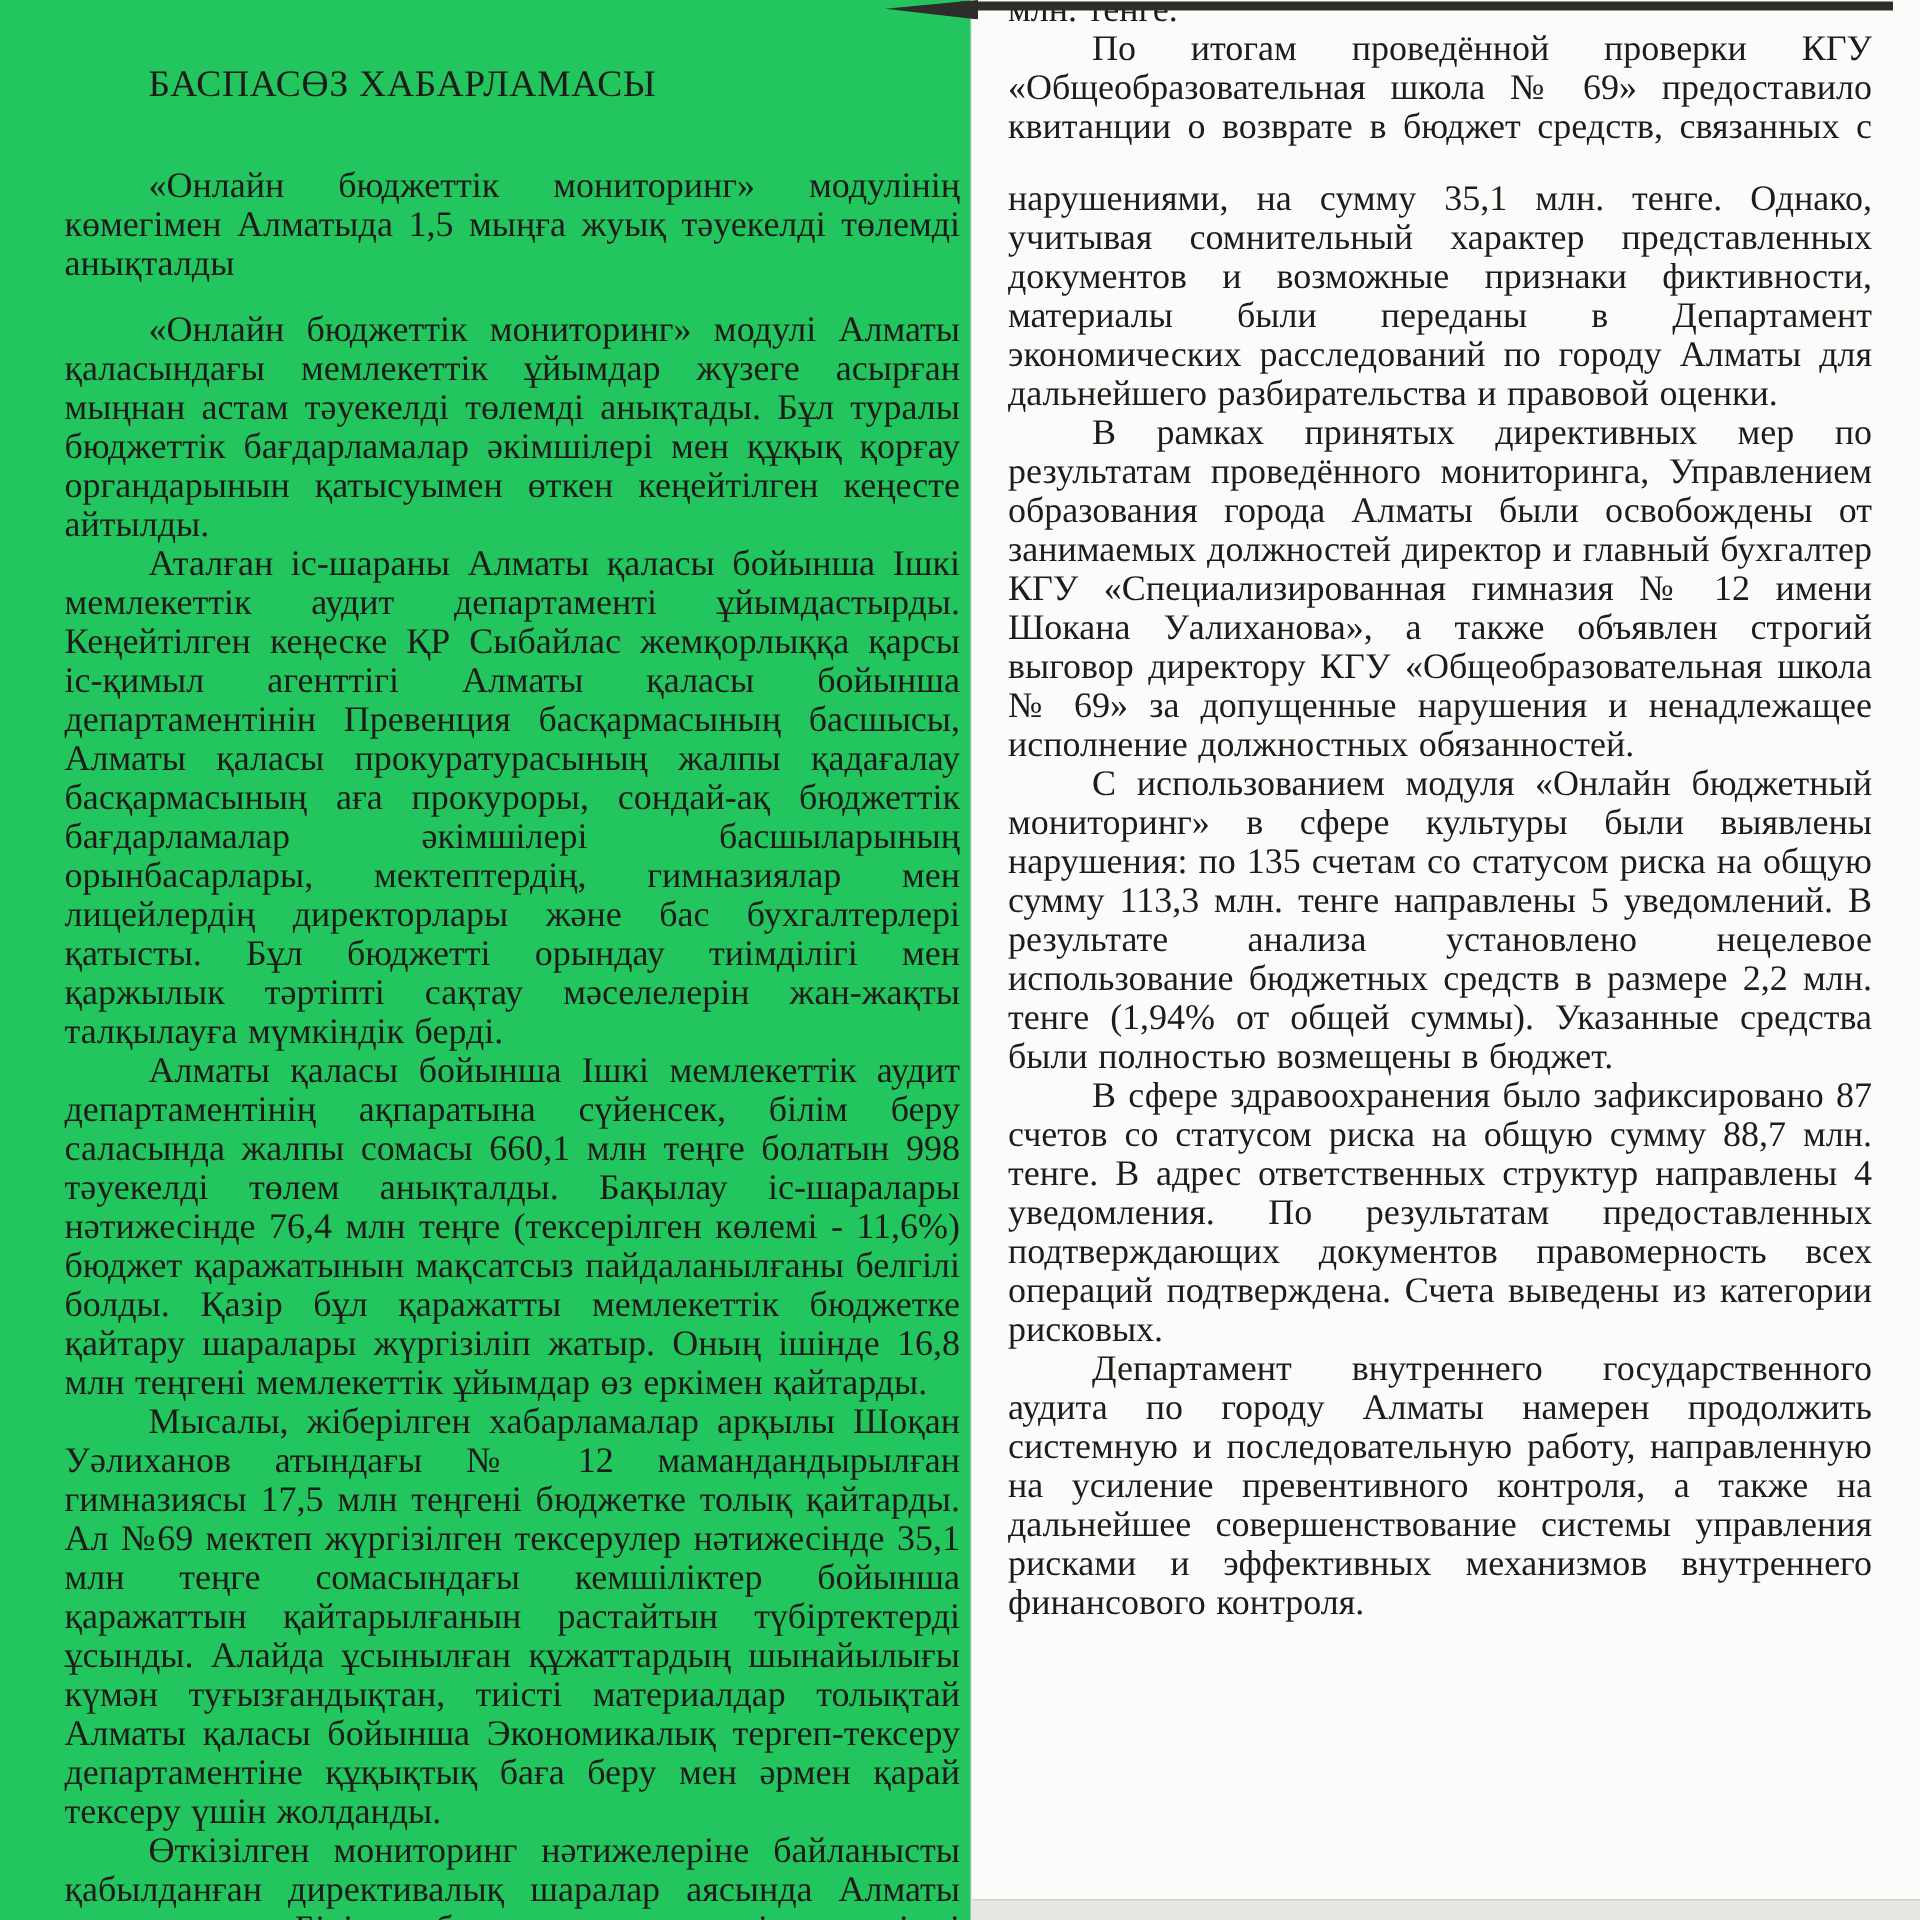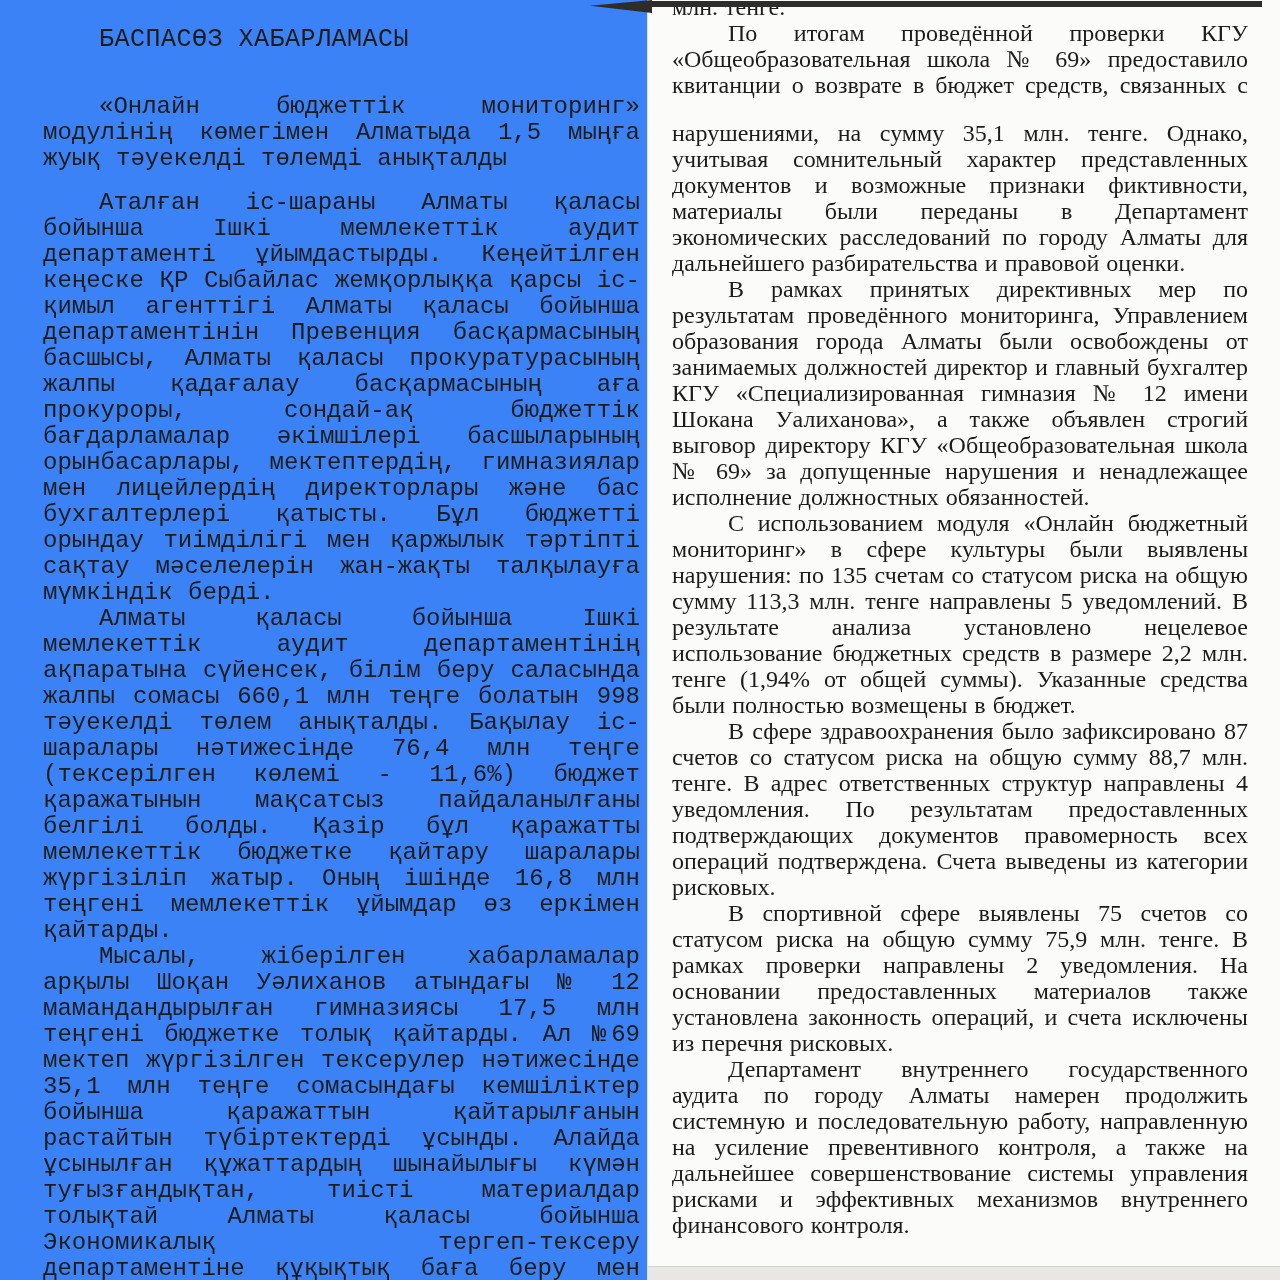--- a/index.html
+++ b/index.html
@@ -2,21 +2,21 @@
 <html><head>
 <meta charset="utf-8">
 <style>
   html,body { margin:0; padding:0; }
   body {
     width:1280px; height:1280px; position:relative; overflow:hidden;
     background:#ffffff; color:#1d1c1a;
     font-family:"Liberation Serif","DejaVu Serif",serif;
   }
   .page { position:absolute; top:0; height:1280px; box-sizing:border-box; }
-  .page-left  { left:0;   width:648px; background:#3b82f6; padding:26px 8px 0 43px;font-family:Liberation Mono, monospace; }
+  .page-left  { left:0;   width:648px; background:#22c55e; padding:43px 8px 0 43px; }
   .page-right { left:648px; width:632px; background:#fbfbf9; padding:0 32px 0 24px; }
 
   .doc-title {
     font-size:25px; line-height:27px; font-weight:normal;
     margin:0 0 18px 56px; letter-spacing:0.5px;
   }
   .p {
     margin:0; font-size:24px; line-height:26px;
     text-align:justify; text-indent:56px;
     word-spacing:1px;
@@ -39,33 +39,33 @@
                  background:#e8e7e4; border-top:1px solid #d2d1ce; z-index:2; }
 </style>
 </head>
 <body>
 
 <div class="seam"></div>
 
 <div class="page page-left">
   <h1 class="doc-title">БАСПАСӨЗ ХАБАРЛАМАСЫ</h1>
   <p class="p lead">«Онлайн бюджеттік мониторинг» модулінің көмегімен Алматыда 1,5 мыңға жуық тәуекелді төлемді анықталды</p>
+  <p class="p">«Онлайн бюджеттік мониторинг» модулі Алматы қаласындағы мемлекеттік ұйымдар жүзеге асырған мыңнан астам тәуекелді төлемді анықтады. Бұл туралы бюджеттік бағдарламалар әкімшілері мен құқық қорғау органдарынын қатысуымен өткен кеңейтілген кеңесте айтылды.</p>
   <p class="p">Аталған іс-шараны Алматы қаласы бойынша Ішкі мемлекеттік аудит департаменті ұйымдастырды. Кеңейтілген кеңеске ҚР Сыбайлас жемқорлыққа қарсы іс-қимыл агенттігі Алматы қаласы бойынша департаментінін Превенция басқармасының басшысы, Алматы қаласы прокуратурасының жалпы қадағалау басқармасының аға прокуроры, сондай-ақ бюджеттік бағдарламалар әкімшілері басшыларының орынбасарлары, мектептердің, гимназиялар мен лицейлердің директорлары және бас бухгалтерлері қатысты. Бұл бюджетті орындау тиімділігі мен қаржылык тәртіпті сақтау мәселелерін жан-жақты талқылауға мүмкіндік берді.</p>
   <p class="p">Алматы қаласы бойынша Ішкі мемлекеттік аудит департаментінің ақпаратына сүйенсек, білім беру саласында жалпы сомасы 660,1 млн теңге болатын 998 тәуекелді төлем анықталды. Бақылау іс-шаралары нәтижесінде 76,4 млн теңге (тексерілген көлемі - 11,6%) бюджет қаражатынын мақсатсыз пайдаланылғаны белгілі болды. Қазір бұл қаражатты мемлекеттік бюджетке қайтару шаралары жүргізіліп жатыр. Оның ішінде 16,8 млн теңгені мемлекеттік ұйымдар өз еркімен қайтарды.</p>
   <p class="p">Мысалы, жіберілген хабарламалар арқылы Шоқан Уәлиханов атындағы № 12 мамандандырылған гимназиясы 17,5 млн теңгені бюджетке толық қайтарды. Ал №69 мектеп жүргізілген тексерулер нәтижесінде 35,1 млн теңге сомасындағы кемшіліктер бойынша қаражаттын қайтарылғанын растайтын түбіртектерді ұсынды. Алайда ұсынылған құжаттардың шынайылығы күмән туғызғандықтан, тиісті материалдар толықтай Алматы қаласы бойынша Экономикалық тергеп-тексеру департаментіне құқықтық баға беру мен әрмен қарай тексеру үшін жолданды.</p>
   <p class="p">Өткізілген мониторинг нәтижелеріне байланысты қабылданған директивалық шаралар аясында Алматы қаласының Білім басқармасы келесі шешімді қабылданды:</p>
 
 </div>
 
 <div class="page page-right">
   <p class="p frag">млн. тенге.</p>
   <p class="p split-top">По итогам проведённой проверки КГУ «Общеобразовательная школа № 69» предоставило квитанции о возврате в бюджет средств, связанных с</p>
   <p class="p split-bottom">нарушениями, на сумму 35,1 млн. тенге. Однако, учитывая сомнительный характер представленных документов и возможные признаки фиктивности, материалы были переданы в Департамент экономических расследований по городу Алматы для дальнейшего разбирательства и правовой оценки.</p>
   <p class="p">В рамках принятых директивных мер по результатам проведённого мониторинга, Управлением образования города Алматы были освобождены от занимаемых должностей директор и главный бухгалтер КГУ «Специализированная гимназия № 12 имени Шокана Уалиханова», а также объявлен строгий выговор директору КГУ «Общеобразовательная школа № 69» за допущенные нарушения и ненадлежащее исполнение должностных обязанностей.</p>
   <p class="p">С использованием модуля «Онлайн бюджетный мониторинг» в сфере культуры были выявлены нарушения: по 135 счетам со статусом риска на общую сумму 113,3 млн. тенге направлены 5 уведомлений. В результате анализа установлено нецелевое использование бюджетных средств в размере 2,2 млн. тенге (1,94% от общей суммы). Указанные средства были полностью возмещены в бюджет.</p>
   <p class="p">В сфере здравоохранения было зафиксировано 87 счетов со статусом риска на общую сумму 88,7 млн. тенге. В адрес ответственных структур направлены 4 уведомления. По результатам предоставленных подтверждающих документов правомерность всех операций подтверждена. Счета выведены из категории рисковых.</p>
-  <p class="p">В спортивной сфере выявлены 75 счетов со статусом риска на общую сумму 75,9 млн. тенге. В рамках проверки направлены 2 уведомления. На основании предоставленных материалов также установлена законность операций, и счета исключены из перечня рисковых.</p>
   <p class="p">Департамент внутреннего государственного аудита по городу Алматы намерен продолжить системную и последовательную работу, направленную на усиление превентивного контроля, а также на дальнейшее совершенствование системы управления рисками и эффективных механизмов внутреннего финансового контроля.</p>
 </div>
 
 <div class="scan-wedge"></div>
 <div class="scan-line"></div>
 <div class="bottom-edge"></div>
 
 </body></html>

